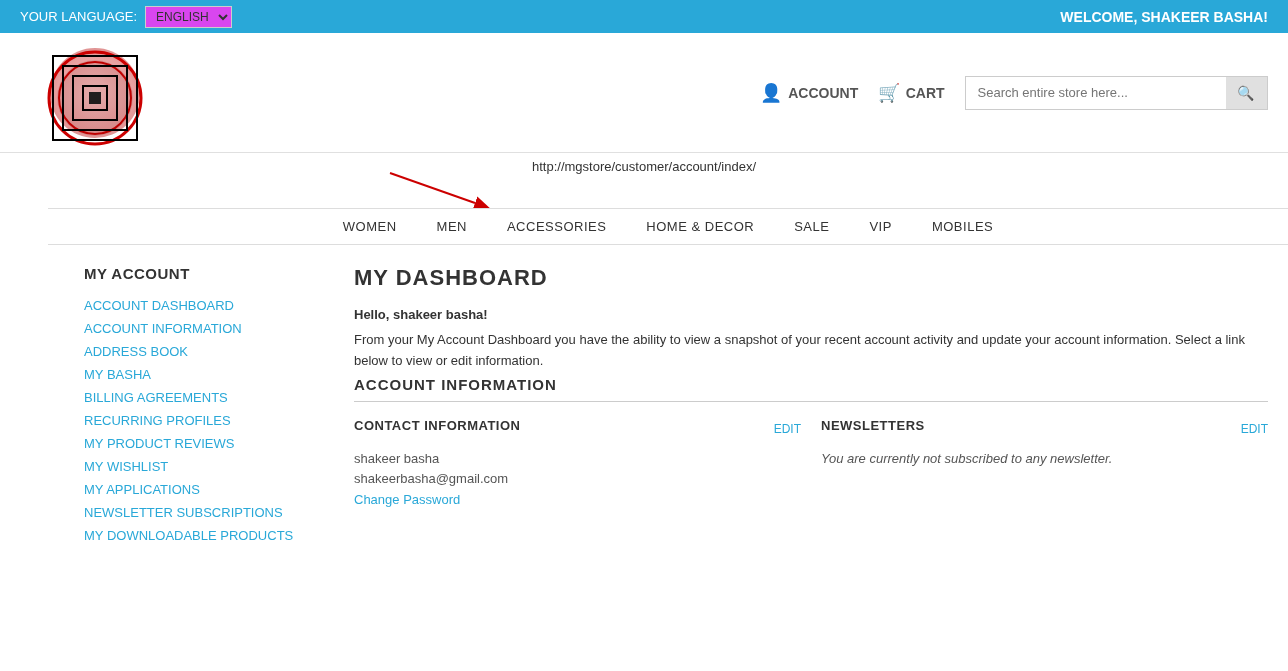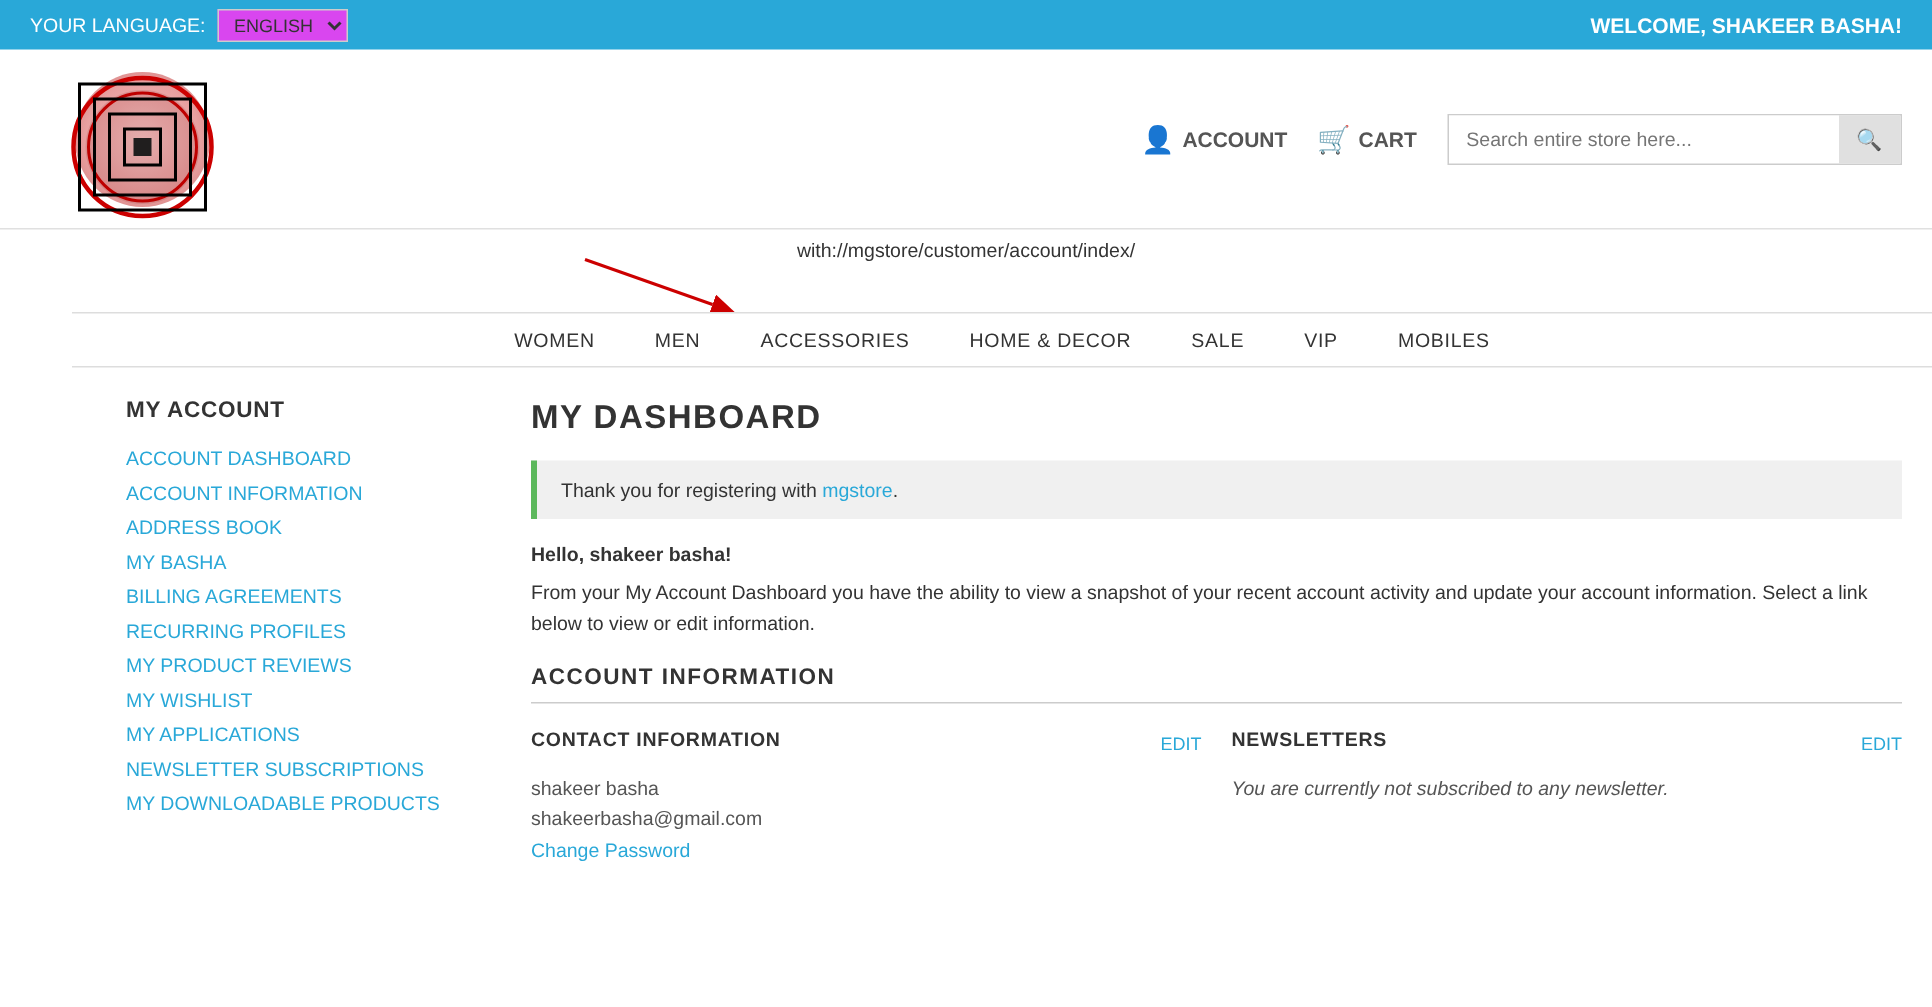--- a/index.html
+++ b/index.html
@@ -114,21 +114,21 @@
     }
     .notice-bar {
       background: #f0f0f0; border-left: 4px solid #5cb85c;
       padding: 12px 16px; margin-bottom: 16px; font-size: 13px;
     }
     .notice-bar a { color: #29a8d8; text-decoration: none; }
     .hello-text {
       font-size: 13px; font-weight: bold; margin-bottom: 8px;
     }
     .desc-text {
-      font-size: 13px; color: #333; margin-bottom: 16px; line-height: 1.6;
+      font-size: 13px; color: #333; margin-bottom: 4px; line-height: 1.6;
     }
     .section-title {
       font-size: 15px; font-weight: bold; letter-spacing: 1px;
       border-bottom: 1px solid #ccc; padding-bottom: 8px; margin-bottom: 16px;
     }
 
     .info-grid {
       display: grid; grid-template-columns: 1fr 1fr; gap: 20px;
     }
     .info-box { }
@@ -197,21 +197,21 @@
       <span>CART</span>
     </div>
     <div class="search-bar">
       <input class="search-input" type="text" placeholder="Search entire store here..." style="">
       <button class="search-btn">🔍</button>
     </div>
   </div>
 </div>
 
 <div style="position:relative; text-align:center; padding: 6px 0 4px 0; height: 55px;">
-  <span style="font-size:13px; color:#333;">with://mgstore/customer/account/index/</span>
+  <span style="font-size:13px; color:#333;">http://mgstore/customer/account/index/</span>
   
   <svg style="position:absolute; bottom:0; left:380px;" width="120" height="40" viewBox="0 0 120 40">
     <defs>
       <marker id="arrowhead" markerWidth="8" markerHeight="7" refX="0" refY="3.5" orient="auto">
         <polygon points="0 0, 8 3.5, 0 7" fill="#cc0000"></polygon>
       </marker>
     </defs>
     <line x1="10" y1="5" x2="95" y2="35" stroke="#cc0000" stroke-width="2" marker-end="url(#arrowhead)"></line>
   </svg>
 </div>
@@ -239,23 +239,20 @@
     <a class="sidebar-link">MY PRODUCT REVIEWS</a>
     <a class="sidebar-link">MY WISHLIST</a>
     <a class="sidebar-link">MY APPLICATIONS</a>
     <a class="sidebar-link">NEWSLETTER SUBSCRIPTIONS</a>
     <a class="sidebar-link">MY DOWNLOADABLE PRODUCTS</a>
   </aside>
 
   <div class="main-content">
     <h1 class="dashboard-title">MY DASHBOARD</h1>
 
-    <div class="notice-bar">
-      <span>Thank you for registering with </span><a href="#">mgstore</a><span>.</span>
-    </div>
 
     <p class="hello-text">Hello, shakeer basha!</p>
     <p class="desc-text">From your My Account Dashboard you have the ability to view a snapshot of your recent account activity and update your account information. Select a link below to view or edit information.</p>
 
     <div class="section-title">ACCOUNT INFORMATION</div>
 
     <div class="info-grid">
 
       <div class="info-box">
         <div style="display:flex; justify-content:space-between; align-items:center; margin-bottom:8px;">

